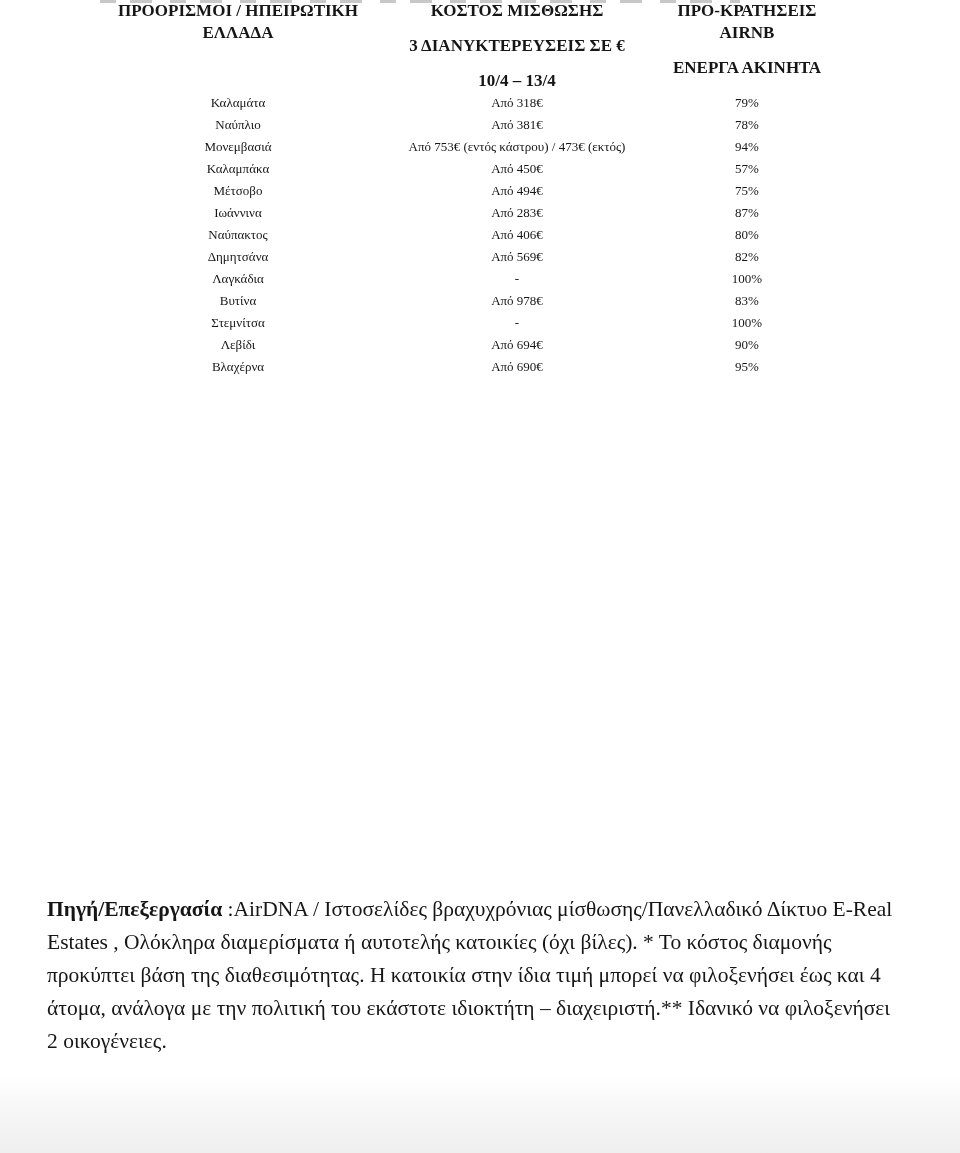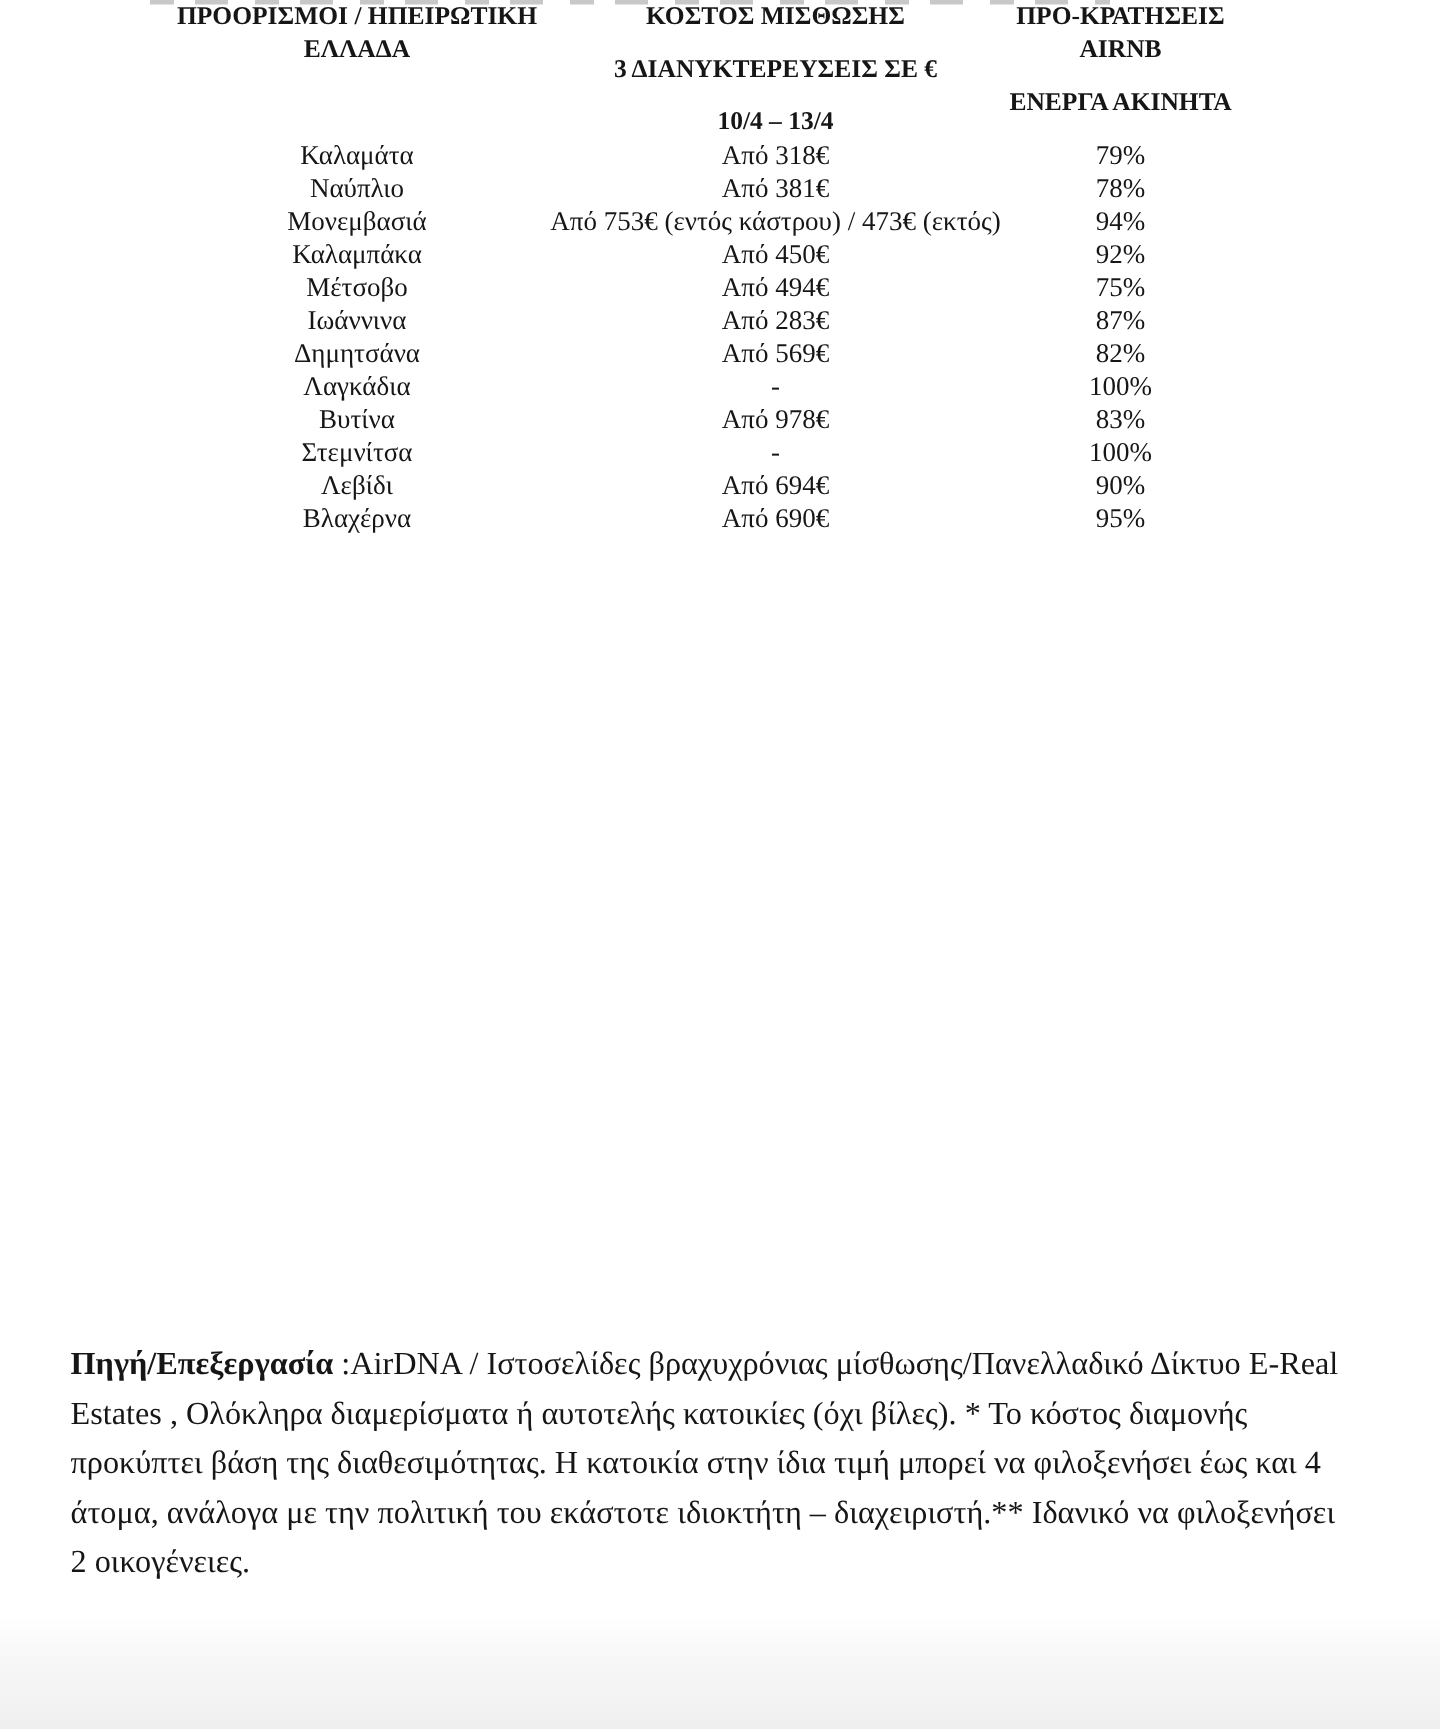--- a/index.html
+++ b/index.html
@@ -46,21 +46,21 @@
     font-weight: bold;
     font-size: 17px;
     line-height: 22px;
     padding-top: 5px;
     padding-bottom: 16px;
   }
   .hpar + .hpar { margin-top: 13px; }
   .nowrap { white-space: nowrap; }
 
   tbody td {
-    font-size: 18px;
+    font-size: 13px;
     line-height: 22px;
     padding-bottom: 18px;
   }
 
   .source-note {
     position: absolute;
     left: 47px;
     top: 871px;
     width: 853px;
     font-size: 21.5px;
@@ -121,31 +121,36 @@
         <td>78%</td>
       </tr>
       <tr>
         <td>Μονεμβασιά</td>
         <td>Από 753€ (εντός κάστρου) / 473€ (εκτός)</td>
         <td>94%</td>
       </tr>
       <tr>
         <td>Καλαμπάκα</td>
         <td>Από 450€</td>
-        <td>92%</td>
+        <td>57%</td>
       </tr>
       <tr>
         <td>Μέτσοβο</td>
         <td>Από 494€</td>
         <td>75%</td>
       </tr>
       <tr>
         <td>Ιωάννινα</td>
         <td>Από 283€</td>
         <td>87%</td>
+      </tr>
+      <tr>
+        <td>Ναύπακτος</td>
+        <td>Από 406€</td>
+        <td>80%</td>
       </tr>
       <tr>
         <td>Δημητσάνα</td>
         <td>Από 569€</td>
         <td>82%</td>
       </tr>
       <tr>
         <td>Λαγκάδια</td>
         <td>-</td>
         <td>100%</td>

